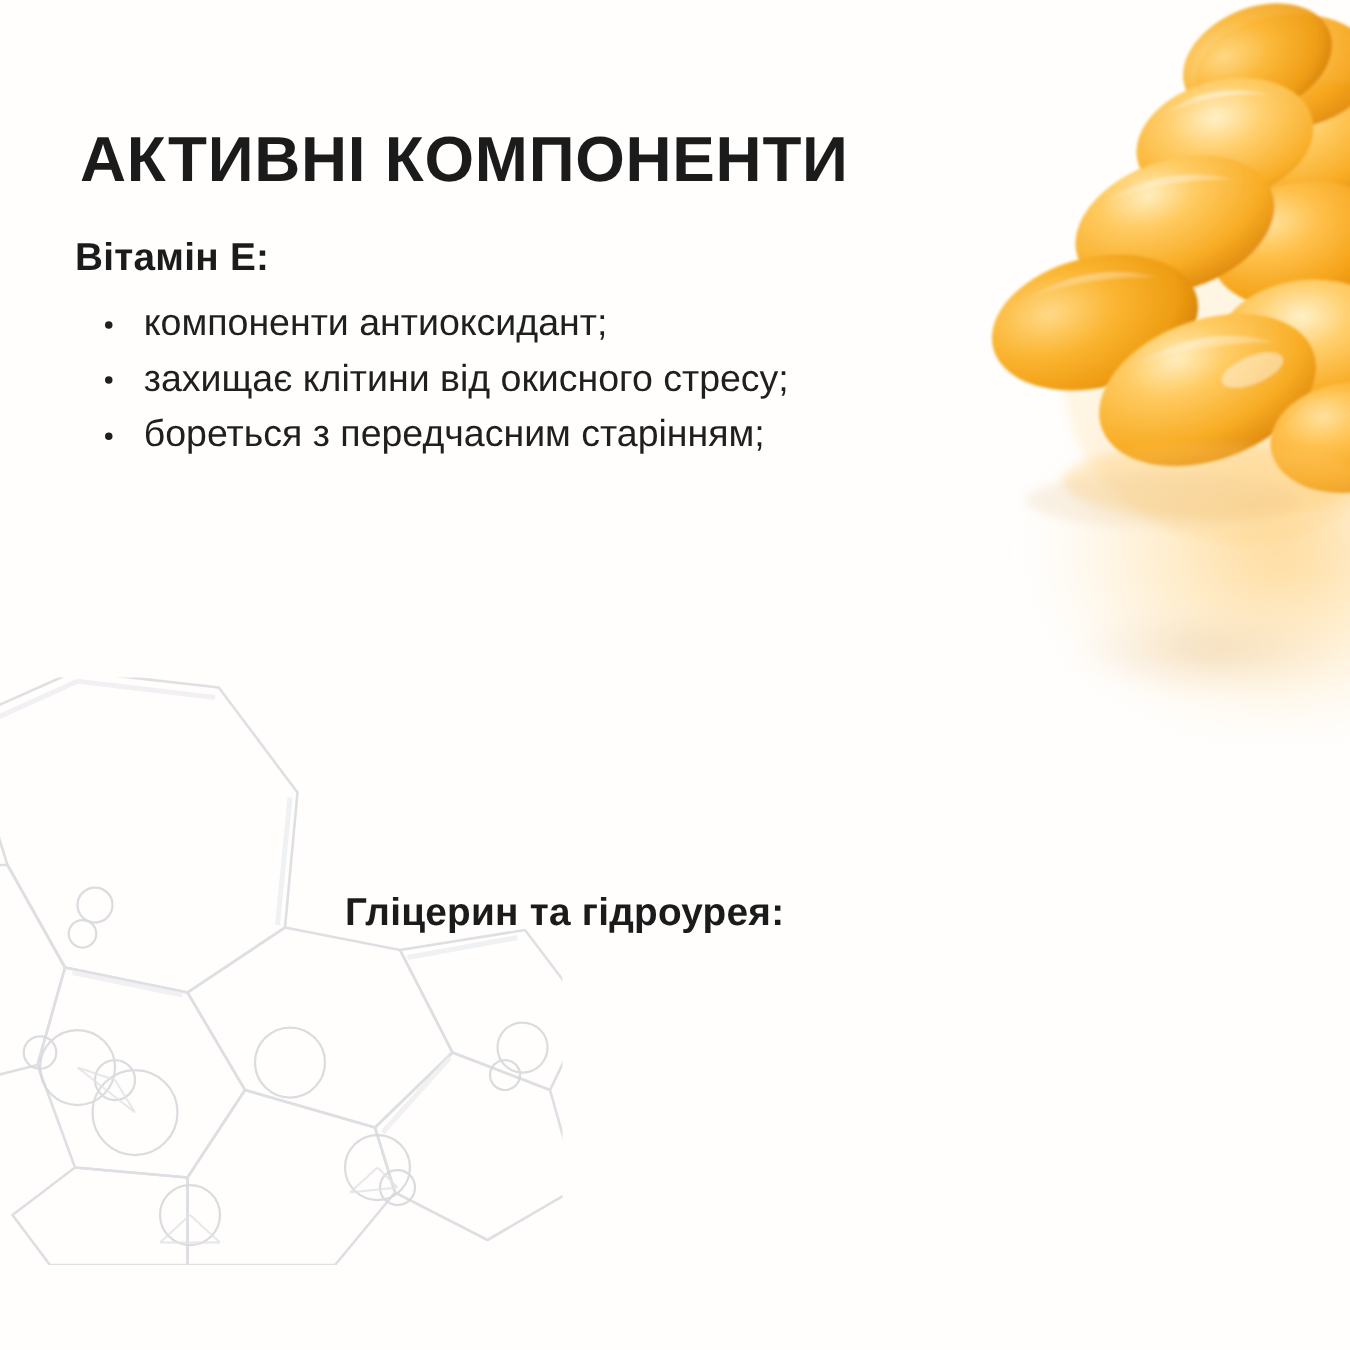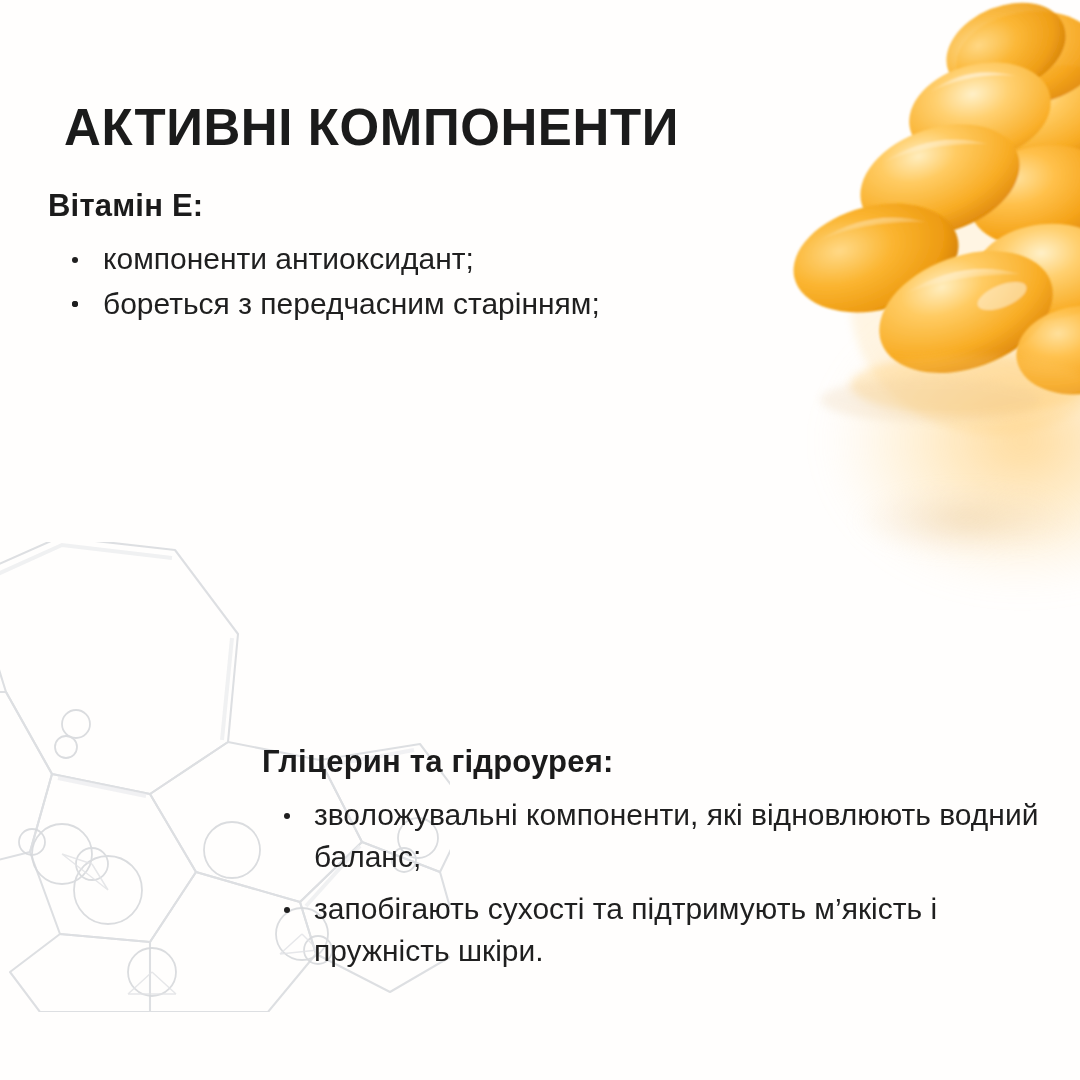--- a/index.html
+++ b/index.html
@@ -87,22 +87,22 @@
     font-size: 51px;
     font-weight: 700;
     letter-spacing: 0.6px;
     color: #1b1b1b;
     white-space: nowrap;
   }
 
   .section {
     position: absolute;
   }
-  .section-a { left: 48px; top: 188px; width: 830px; }
-  .section-b { left: 262px; top: 712px; width: 790px; margin-top: 32px; }
+  .section-a { left: 60px; top: 188px; width: 830px; }
+  .section-b { left: 276px; top: 712px; width: 790px; }
 
   .section-heading {
     font-size: 31px;
     font-weight: 700;
     color: #1b1b1b;
     letter-spacing: 0.2px;
     margin: 0 0 14px 0;
     white-space: nowrap;
   }
 
@@ -280,36 +280,27 @@
 
     <div class="section section-a">
       <h2 class="section-heading">Вітамін Е:</h2>
       <ul class="bullet-list">
         <li class="bullet-item">
           <span class="dot"></span>
           <span>компоненти антиоксидант;</span>
         </li>
         <li class="bullet-item">
           <span class="dot"></span>
+          <span>захищає клітини від окисного стресу;</span>
         </li>
         <li class="bullet-item">
           <span class="dot"></span>
           <span>бореться з передчасним старінням;</span>
         </li>
       </ul>
     </div>
 
     <div class="section section-b">
       <h2 class="section-heading">Гліцерин та гідроурея:</h2>
-      <ul class="bullet-list">
-        <li class="bullet-item">
-          <span class="dot"></span>
-          <span>зволожувальні компоненти, які відновлюють водний баланс;</span>
-        </li>
-        <li class="bullet-item">
-          <span class="dot"></span>
-          <span>запобігають сухості та підтримують м’якість і пружність шкіри.</span>
-        </li>
-      </ul>
     </div>
 
   </div>
 </div>
 
 </body></html>

